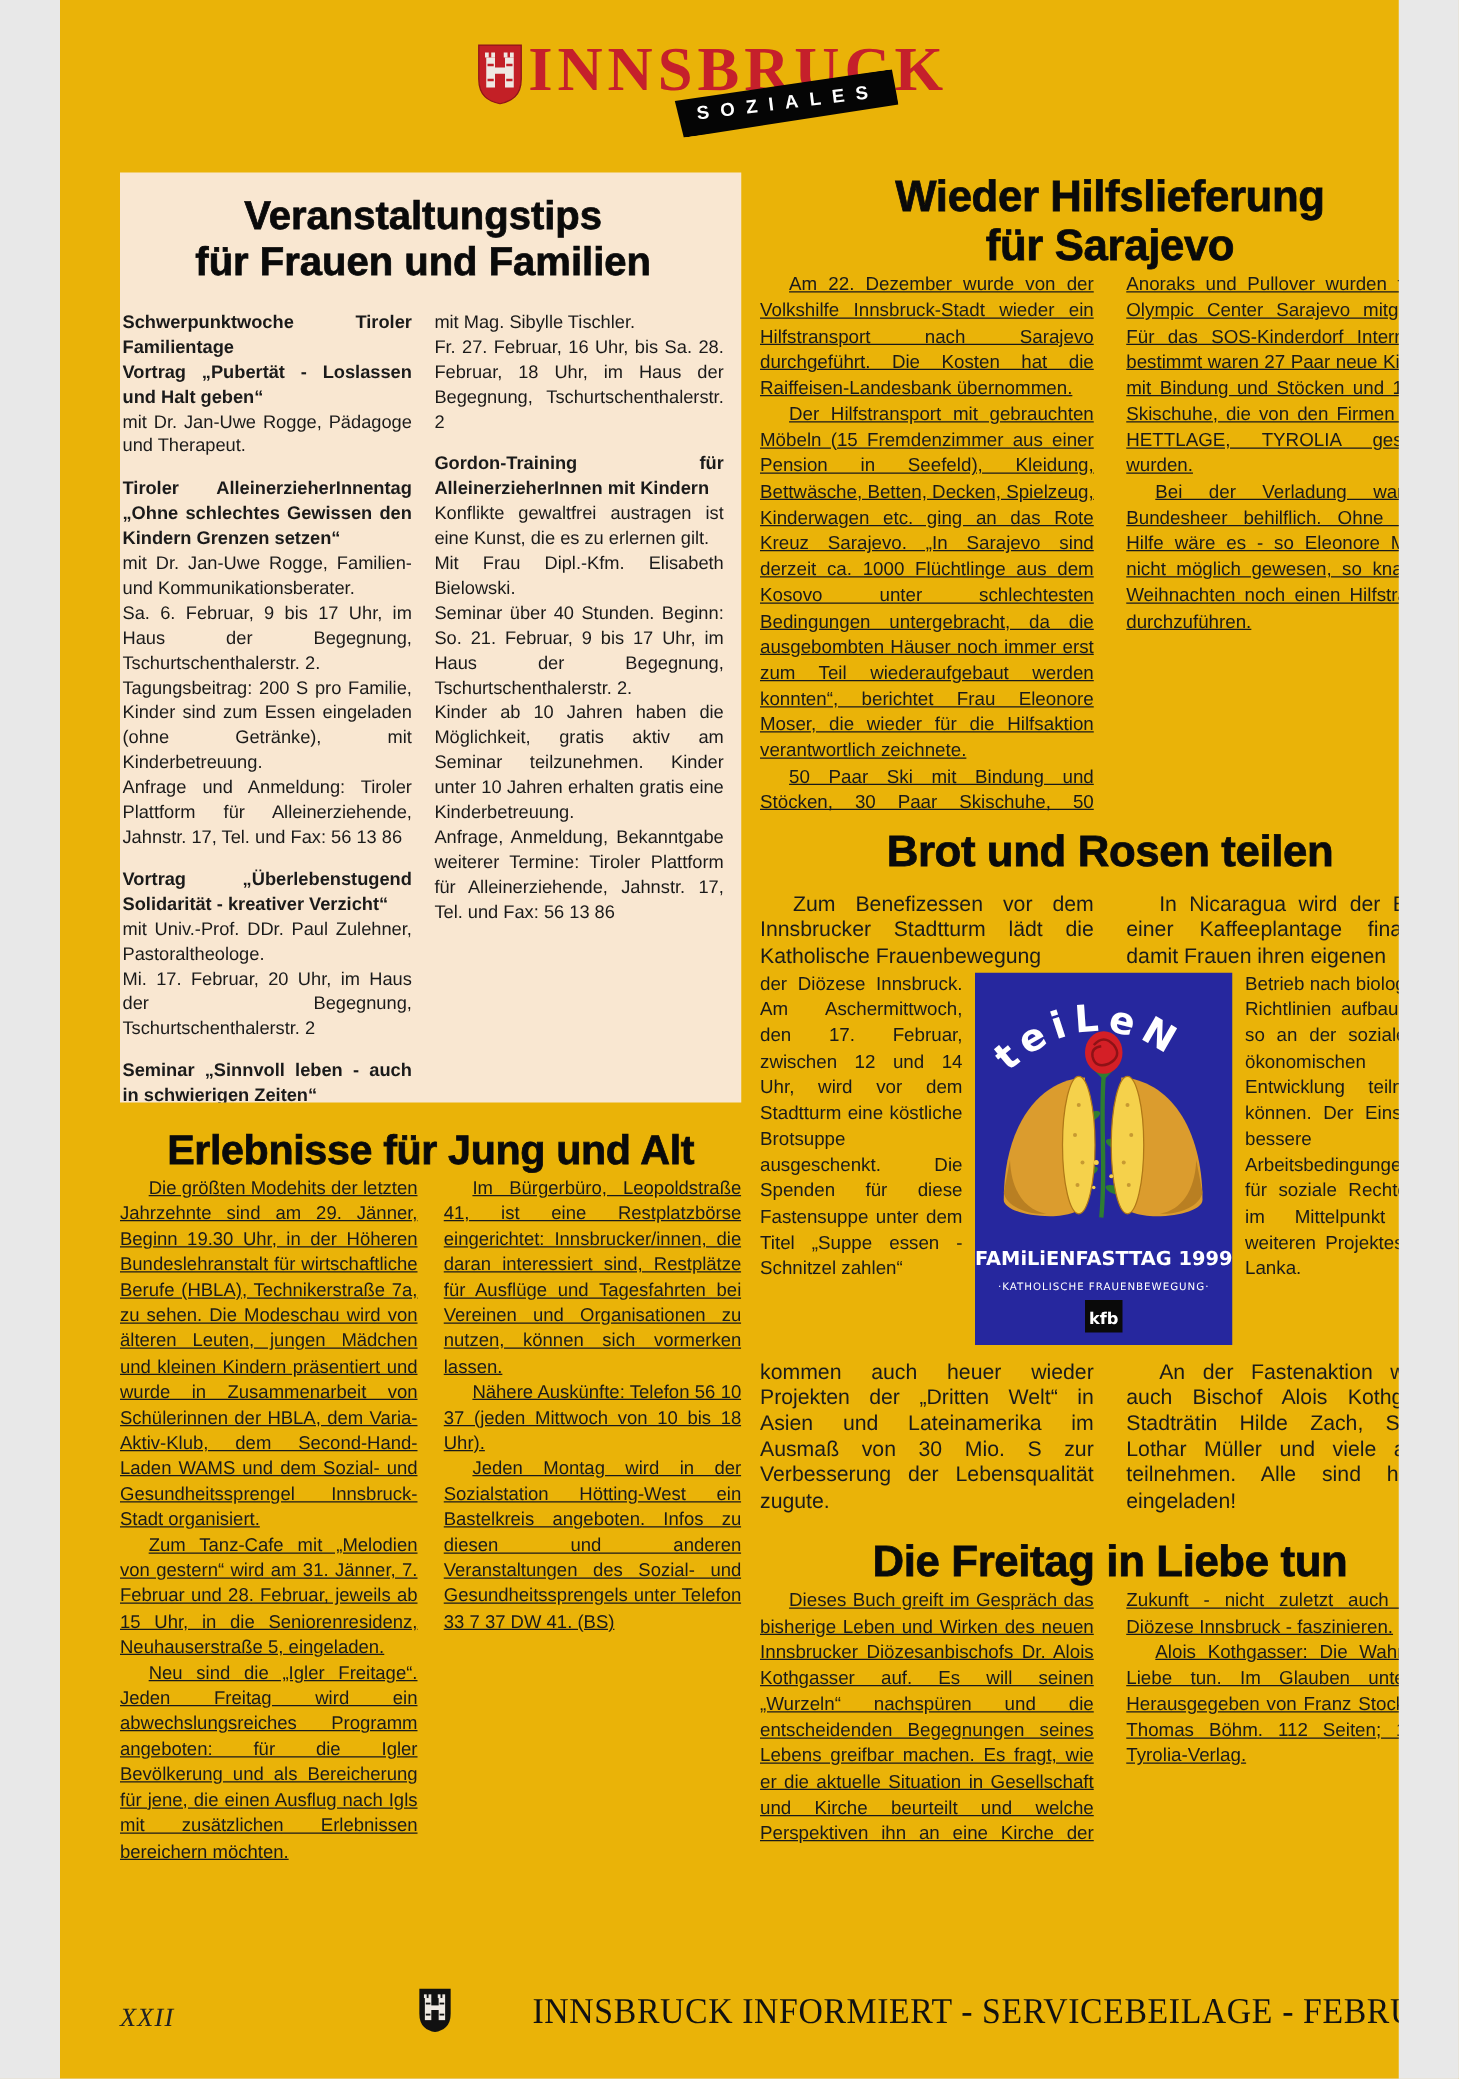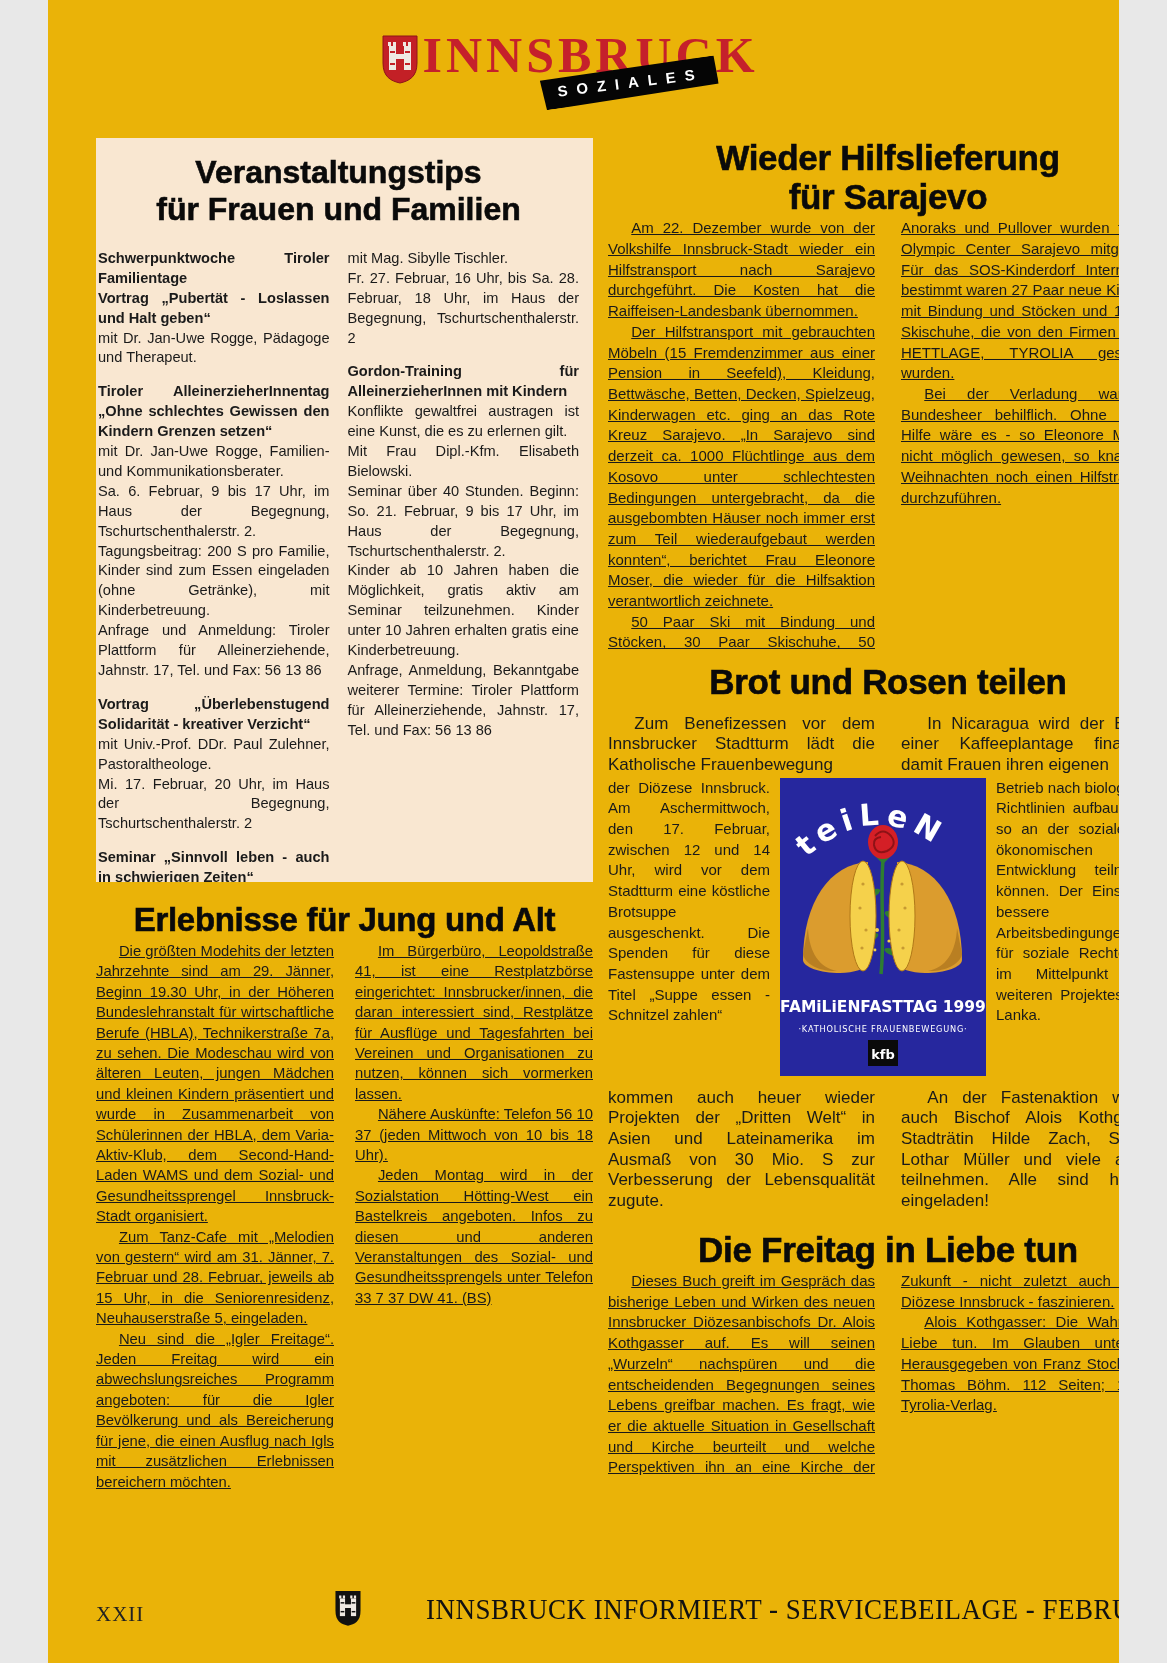--- a/index.html
+++ b/index.html
@@ -72,21 +72,21 @@
   .brot-narrow{font-size:15px;line-height:20.7px;text-align:justify;}
   .brot-narrow.l{width:162px;margin-right:10px;}
   .brot-narrow.r{width:172px;margin-left:10px;}
   .brot-row p,.brot-narrow p{margin:0;}
   p.indent{text-indent:1.55em;}
   .poster{flex:0 0 206px;}
   
   .page-footer{position:absolute;left:48px;top:1586px;width:1072px;height:64px;}
   .footer-pagenum{
     position:absolute;left:0;top:16px;
-    font-family:"Liberation Serif",serif;font-size:21px;color:#222;letter-spacing:1px;
+    font-family:"Liberation Serif",serif;font-size:21px;color:#222;letter-spacing:1px;font-style:italic;
   }
   .footer-crest{position:absolute;left:238px;top:2px;}
   .footer-text{
     position:absolute;left:330px;top:8px;width:742px;text-align:center;
     font-family:"Liberation Serif",serif;font-size:27px;color:#111;
     letter-spacing:0.5px;white-space:nowrap;transform:scaleY(1.08);
   }
 </style>
 </head>
 <body>

